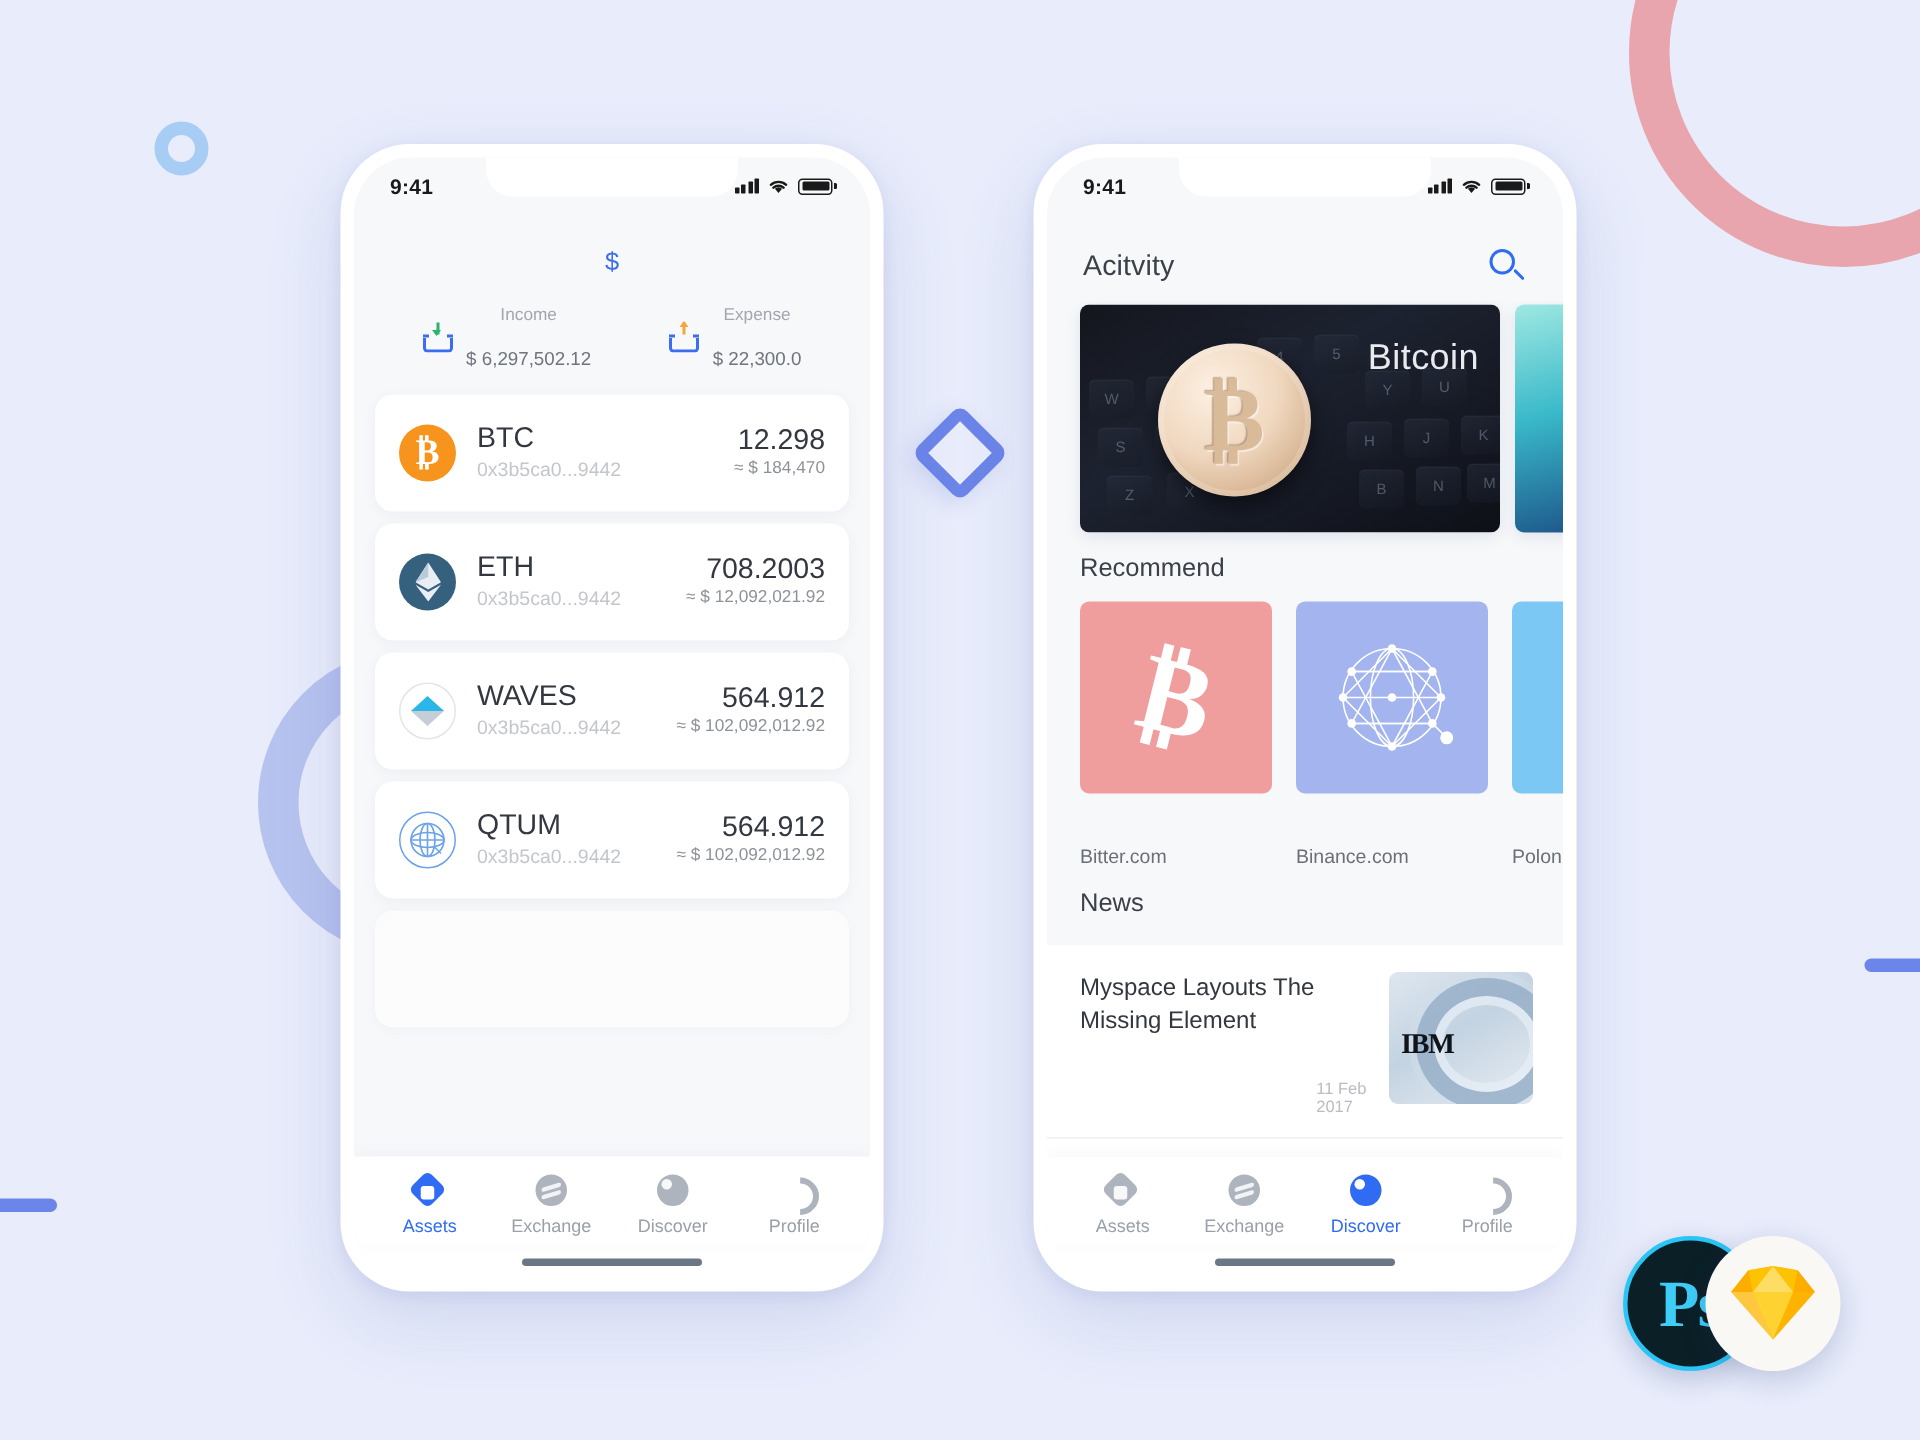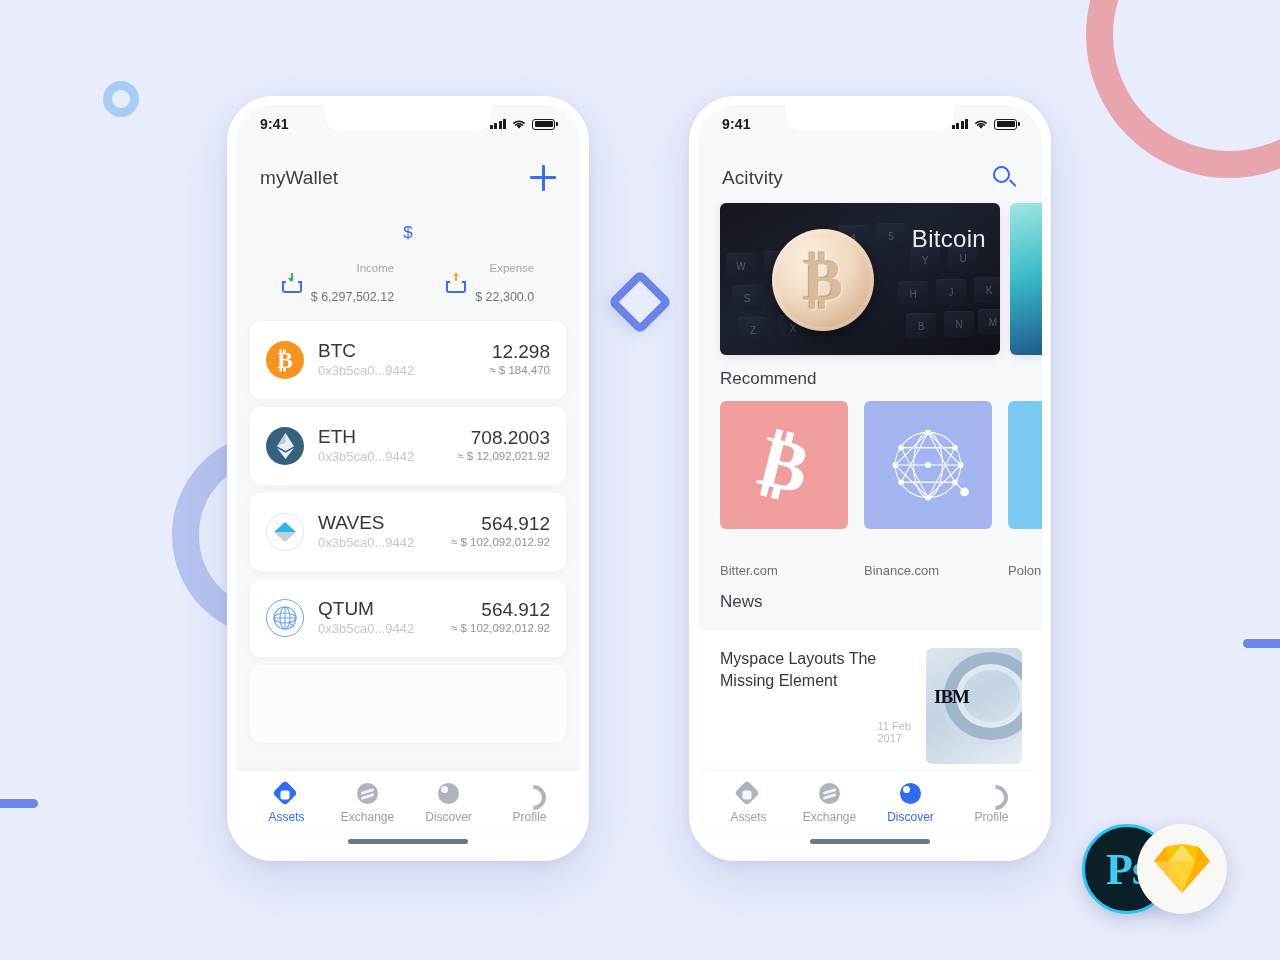--- a/index.html
+++ b/index.html
@@ -158,21 +158,21 @@
     content:""; position:absolute; left:-2.5px; bottom:-1px;
     border-left:3.5px solid transparent; border-right:3.5px solid transparent;
     border-top:4px solid #2cb36b;
   }
   .io-ic.expense .arr { background:#f3a63c; }
   .io-ic.expense .arr::after{
     content:""; position:absolute; left:-2.5px; top:-1px;
     border-left:3.5px solid transparent; border-right:3.5px solid transparent;
     border-bottom:4px solid #f3a63c;
   }
-  .io-txt { text-align:right; line-height:1.3; }
+  .io-txt { text-align:center; line-height:1.3; }
   .io-label { font-size: 11.5px; color:#a2a6ae; }
   .io-val { font-size: 12.5px; color:#70747c;margin-top:13px; }
 
   
   .asset-list {
     flex: 1 1 auto; overflow: hidden;
     padding: 12px 14px 0 14px;
     display: flex; flex-direction: column; gap: 8px;
   }
   .asset-card {
@@ -237,21 +237,21 @@
   .rec-tile.binance { background:#a3b4ef; }
   .rec-tile.poloniex { background:#7cc8f5; }
   .rec-tile .bsym { color:#fff; font-family:"Liberation Serif",serif; font-size:72px; font-weight:bold; transform:rotate(14deg); line-height:1; }
   .rec-name { font-size:13px; color:#6b6f77; padding-top:9px; white-space:nowrap;margin-top:25px; }
   .news-list { flex:1 1 auto; background:#fff; margin-top:6px; overflow:hidden; }
   .news-item { display:flex; align-items:flex-start; gap:14px; padding:18px 20px 14px 22px;
                border-bottom:1px solid #eef0f3; cursor:pointer; }
   .news-txt { flex:1 1 auto; min-width:0; display:flex; flex-direction:row; height:96px; }
   .news-title { font-size:16px; color:#33373f; line-height:1.35; }
   .news-date { font-size:11px; color:#b9bcc2; margin-top:auto; }
-  .news-thumb { flex:0 0 96px; width:96px; height:116px; border-radius:6px; position:relative; overflow:hidden; }
+  .news-thumb { flex:0 0 96px; width:96px; height:88px; border-radius:6px; position:relative; overflow:hidden; }
   .news-thumb.ibm { background: linear-gradient(150deg,#dfe7ef 0%, #c3d3e2 45%, #e8edf2 100%); }
   .news-thumb .ibm-mark {
     position:absolute; left:8px; top:38px; color:#101318; font-size:19px; font-weight:bold;
     font-family:"Liberation Serif",serif; letter-spacing:-1px;
   }
   .news-thumb .spiral {
     position:absolute; right:-16px; top:4px; width:94px; height:88px; border-radius:50%;
     border:12px solid rgba(150,175,200,.85);
     box-shadow: inset 0 0 0 6px rgba(230,238,245,.75), 0 0 0 5px rgba(210,222,234,.5);
   }
@@ -325,24 +325,20 @@
           </svg>
           <div style="display:flex;align-items:center">
             <div class="batt">
                 <span></span>
               </div>
               <div class="batt-cap"></div>
           </div>
         </div>
       </div>
 
-      <div class="app-header">
-        <div class="app-title">myWallet</div>
-        <div class="plus-btn"></div>
-      </div>
 
       <div class="balance-wrap">
         <div class="balance-row">
           <div class="balance-cur">$</div>
         </div>
         <div class="io-row">
           <div class="io-item">
             <div class="io-ic income">
                 <div class="arr"></div>
                 <div class="tray"></div>

